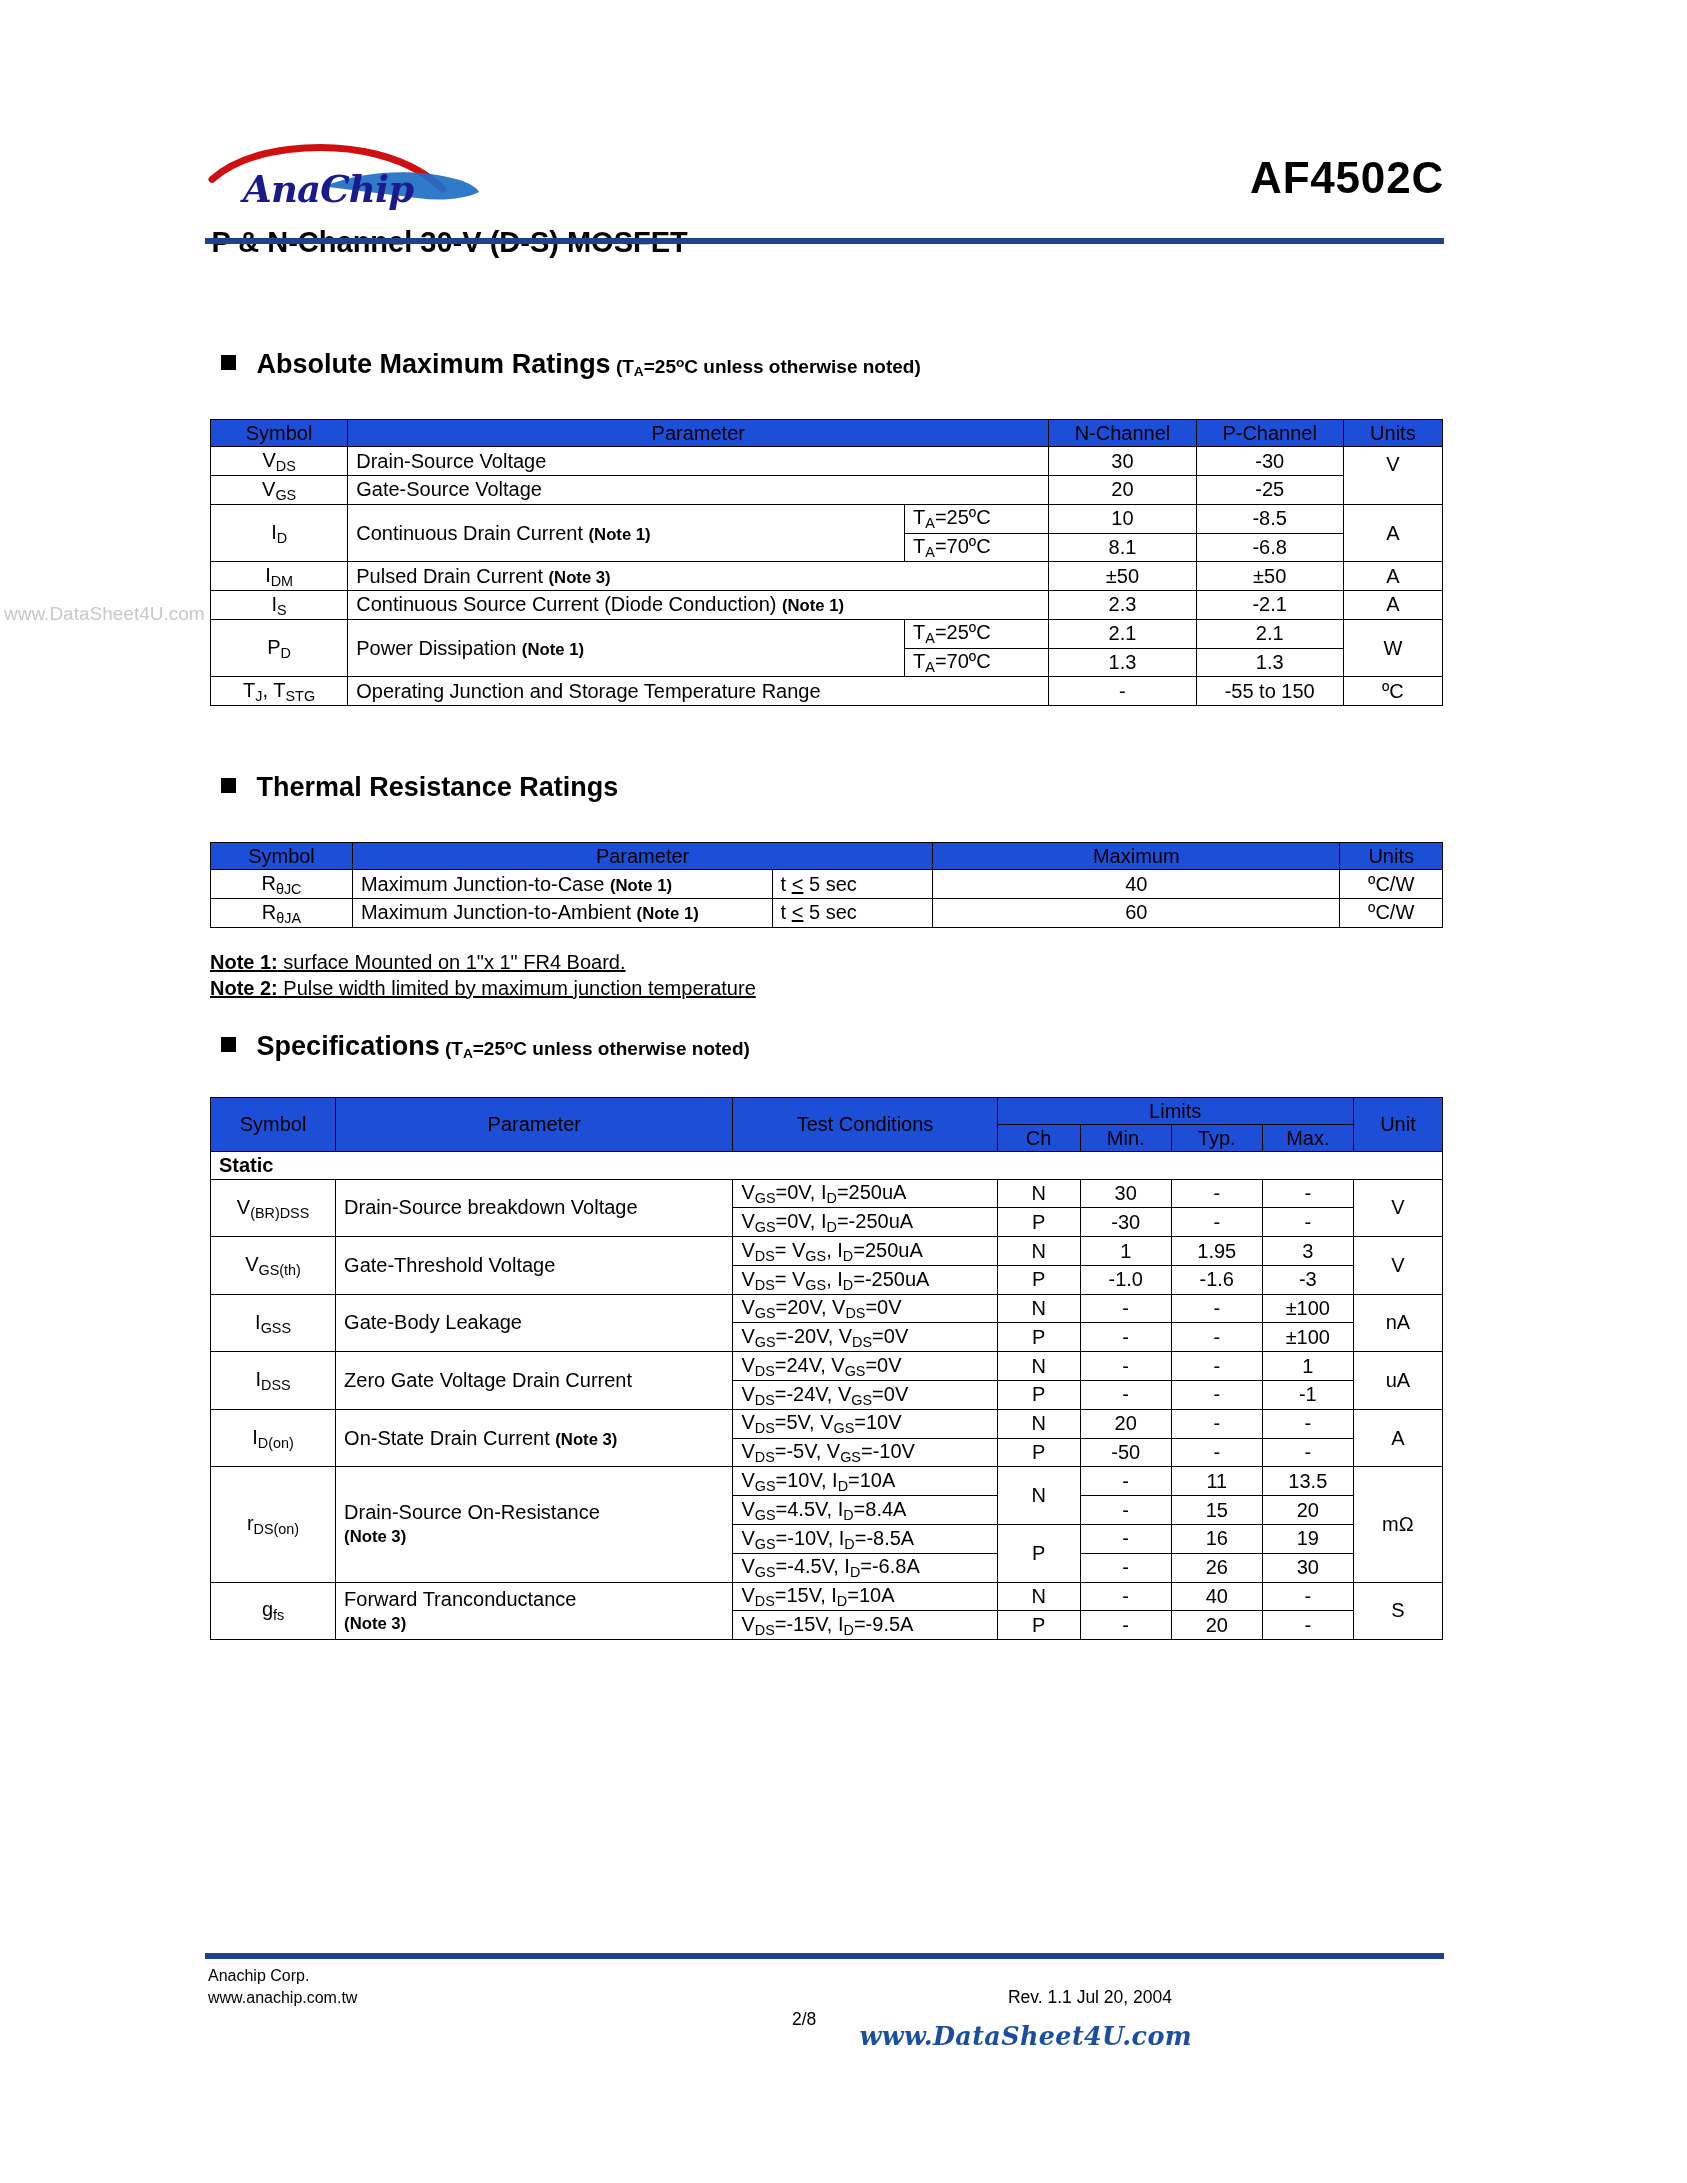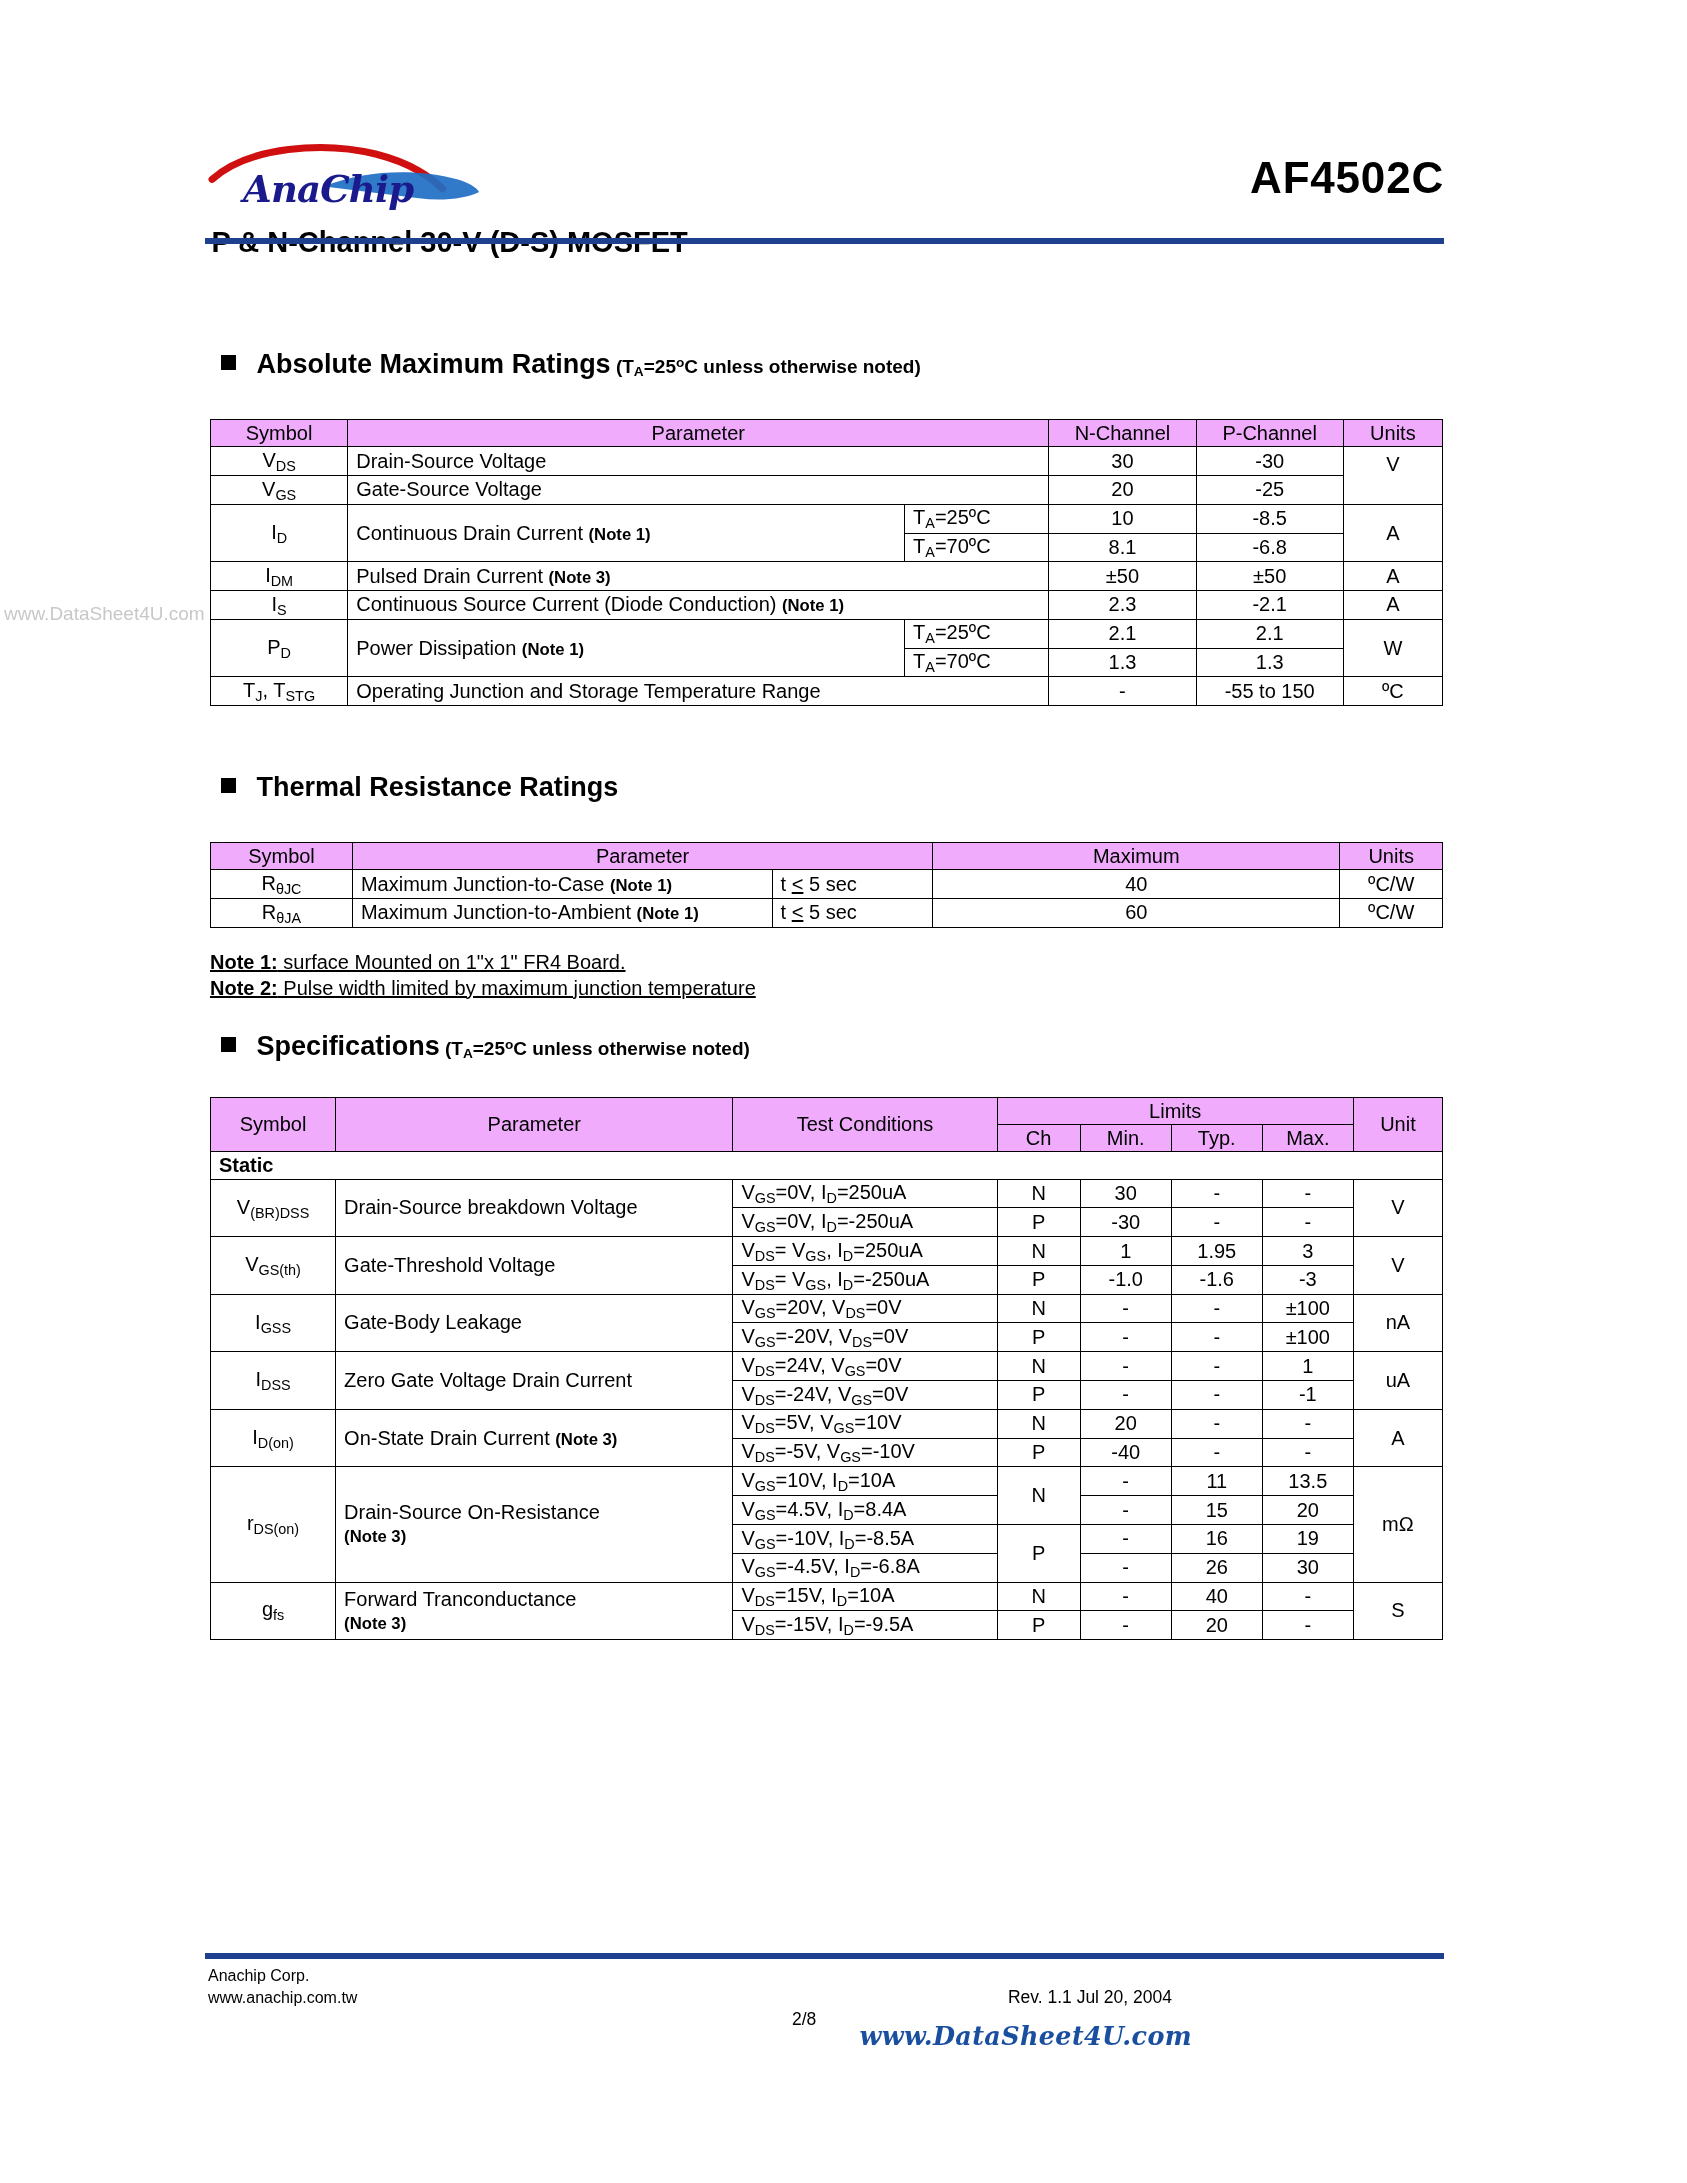--- a/index.html
+++ b/index.html
@@ -103,21 +103,21 @@
   }
   table td, table th {
     border: 1.6px solid #000;
     padding: 1.6px 4.8px;
     font-weight: normal;
     vertical-align: middle;
   }
   th {
     text-align: center;
     font-weight: bold;
-    background: #f0abfc;
+    background: #1d4ed8;
   }
   .c { text-align: center; }
   .l { text-align: left; padding-left: 8px; }
   .nb-b { border-bottom: none; }
   .nb-t { border-top: none; }
   .note-small { font-size: 16.7px; font-weight: bold; }
   .notes {
     position: absolute;
     font-size: 20px;
     line-height: 1.28;
@@ -432,21 +432,21 @@
       <td class="l">V<span class="sub">DS</span>=5V, V<span class="sub">GS</span>=10V</td>
       <td class="c">N</td>
       <td class="c">20</td>
       <td class="c">-</td>
       <td class="c">-</td>
       <td class="c" rowspan="2">A</td>
     </tr>
     <tr>
       <td class="l">V<span class="sub">DS</span>=-5V, V<span class="sub">GS</span>=-10V</td>
       <td class="c">P</td>
-      <td class="c">-40</td>
+      <td class="c">-50</td>
       <td class="c">-</td>
       <td class="c">-</td>
     </tr>
 
     <tr>
       <td class="c" rowspan="4">r<span class="sub">DS(on)</span></td>
       <td class="l" rowspan="4"><span>Drain-Source On-Resistance</span><br><span class="note-small">(Note 3)</span></td>
       <td class="l">V<span class="sub">GS</span>=10V, I<span class="sub">D</span>=10A</td>
       <td class="c" rowspan="2">N</td>
       <td class="c">-</td>

